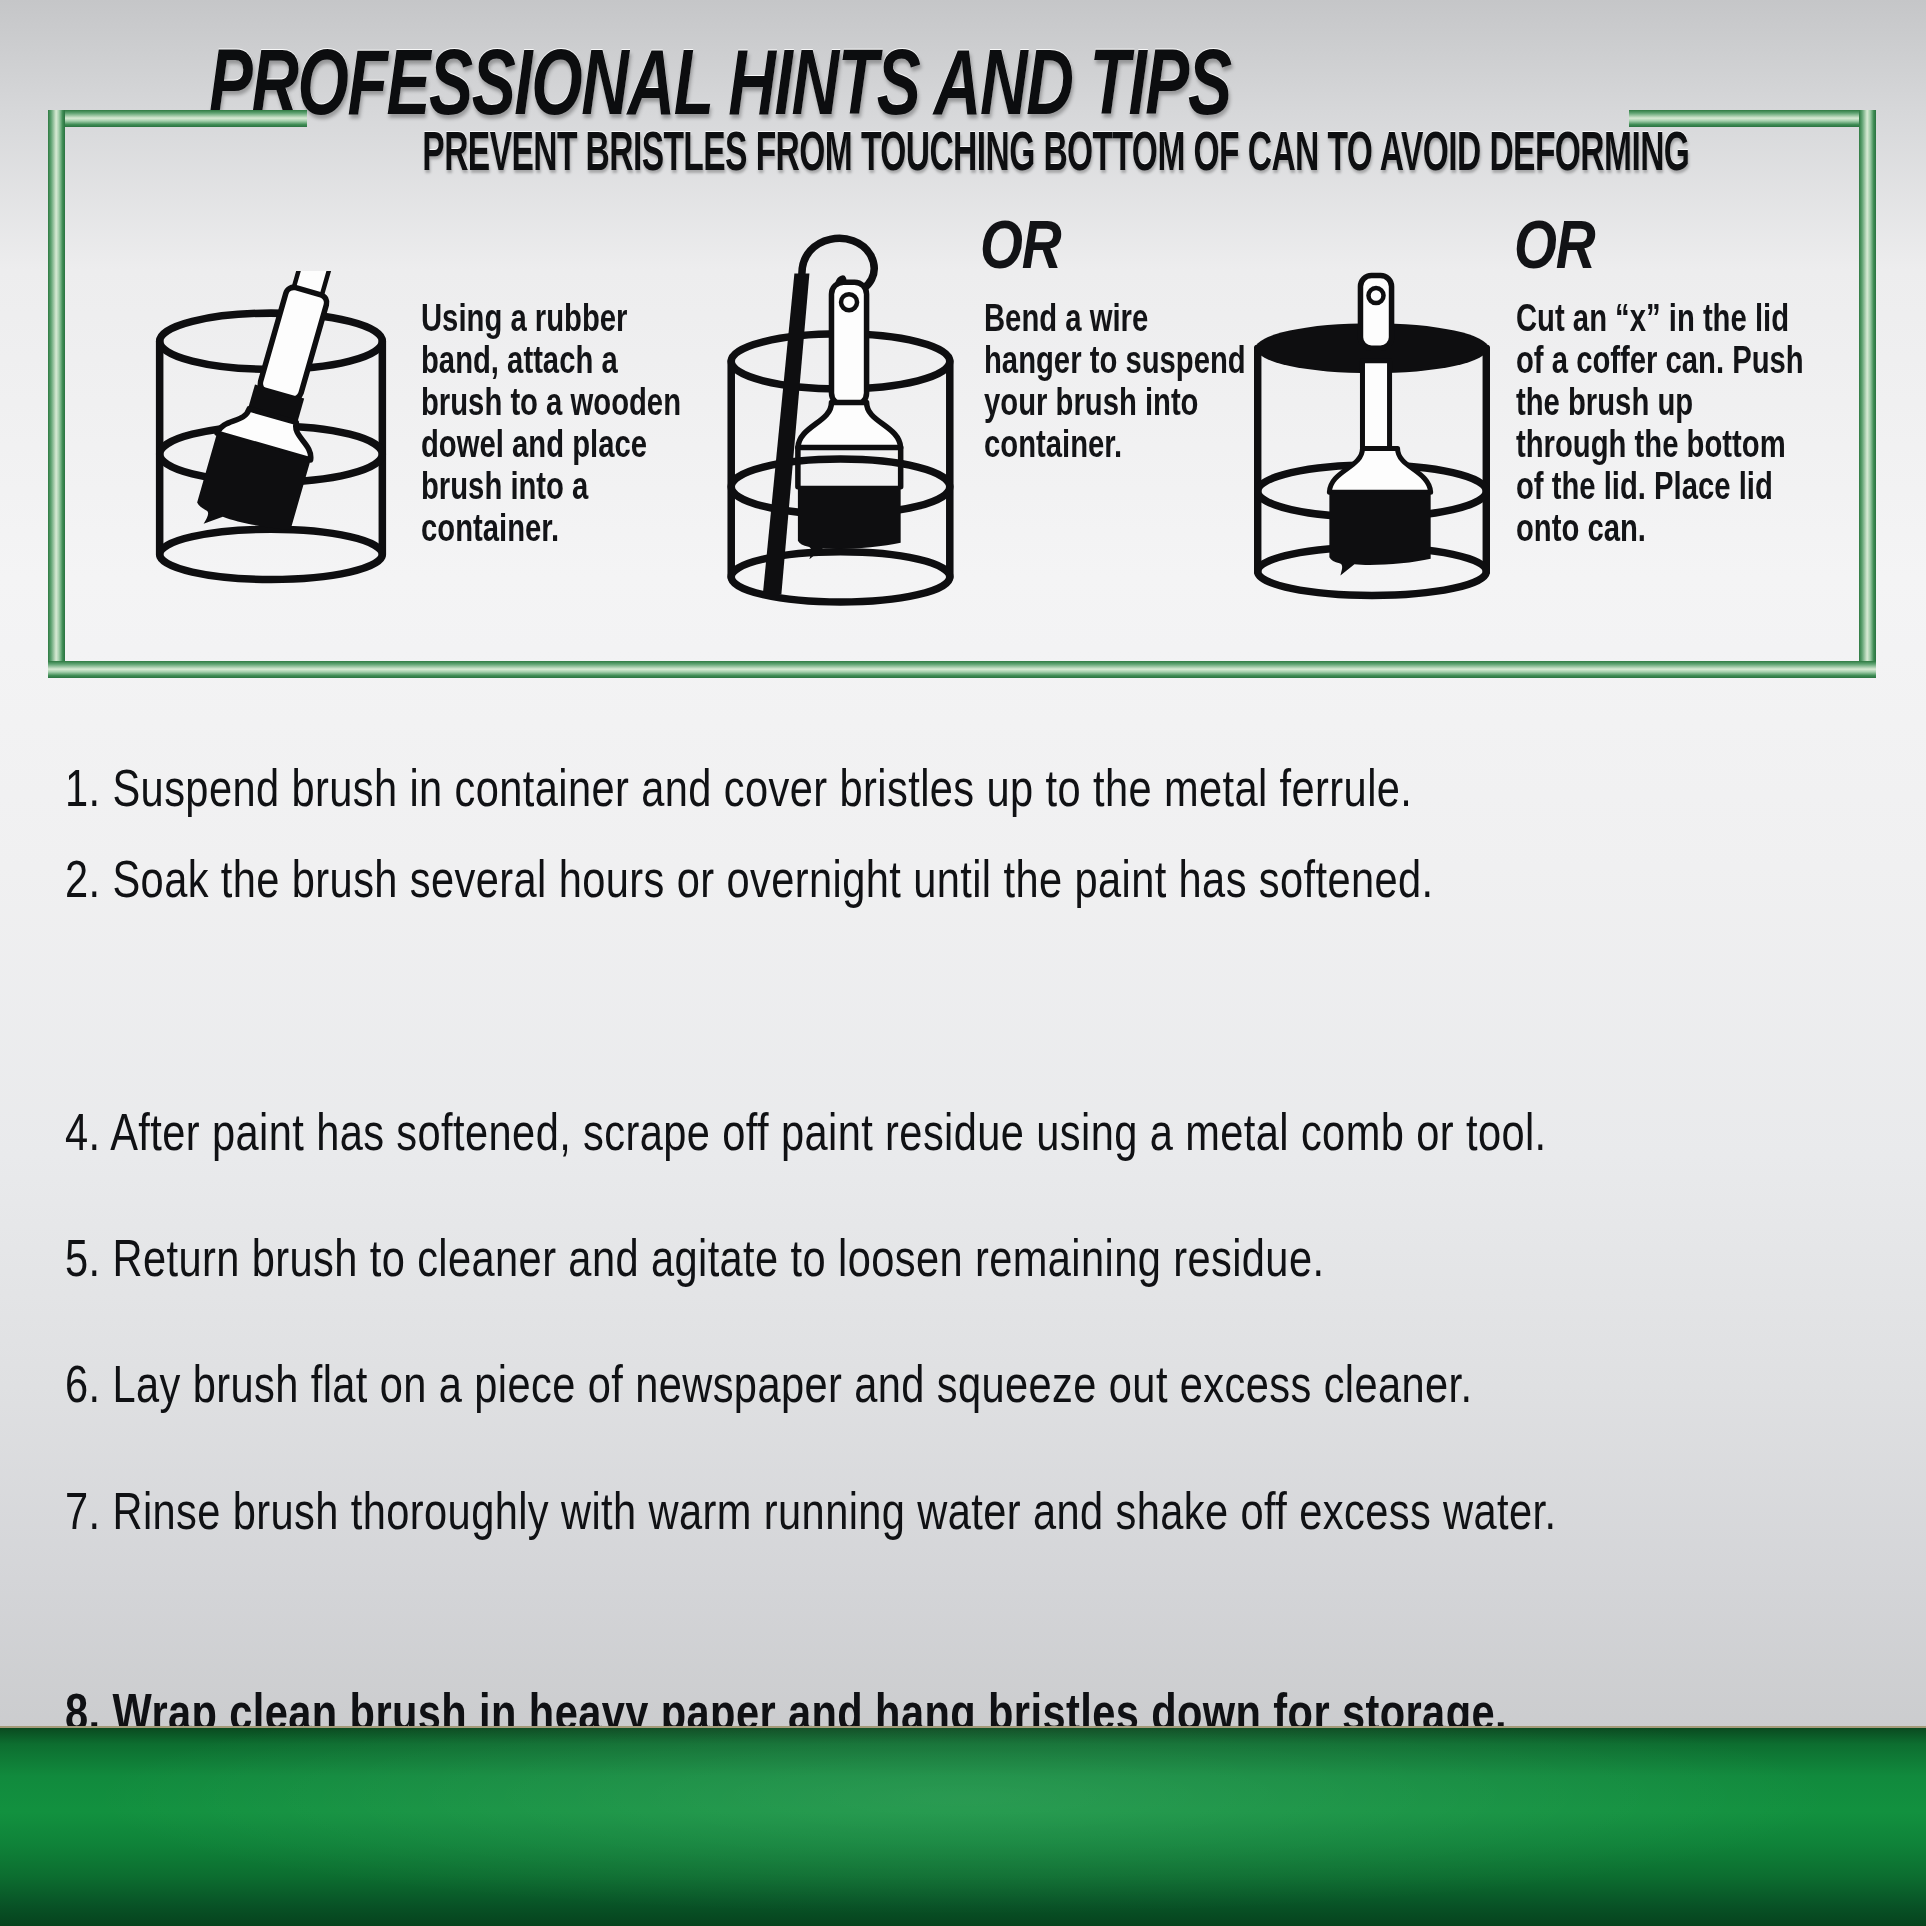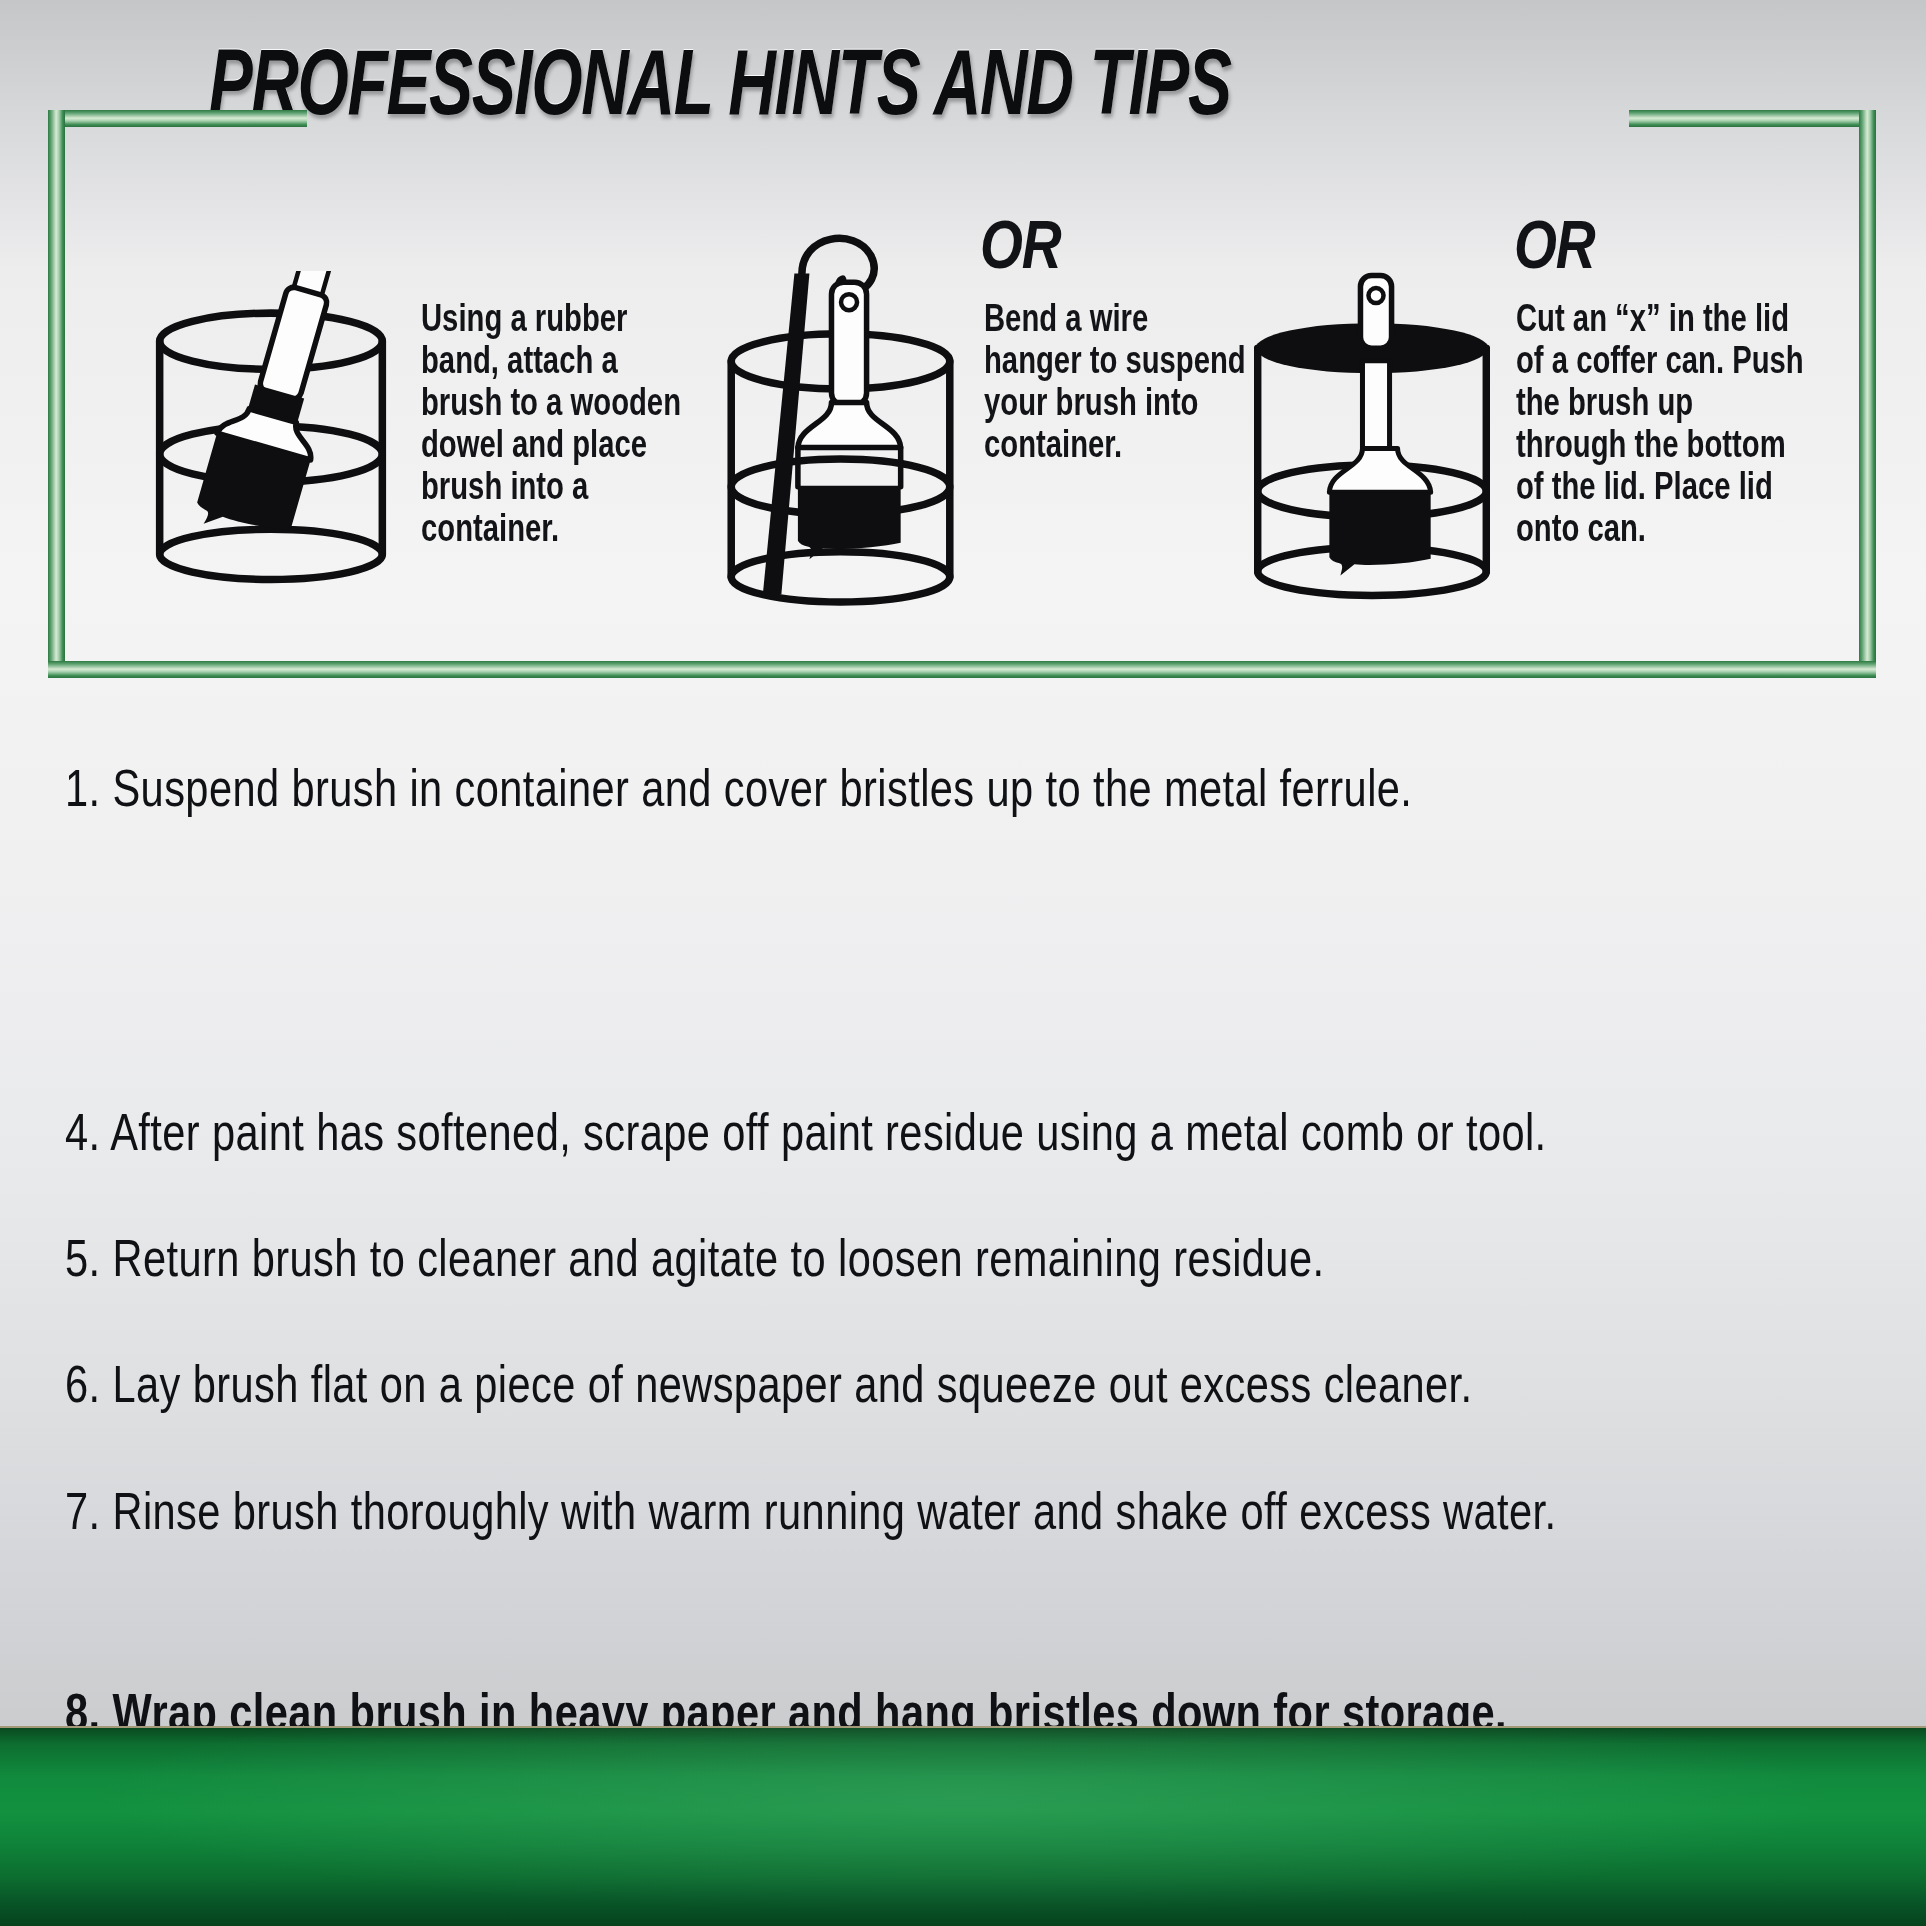--- a/index.html
+++ b/index.html
@@ -114,20 +114,23 @@
   svg .bk{fill:#0e0e10;stroke:none;}
 </style>
 </head>
 <body>
 
 <div class="canvas">
 
   <div class="title-wrap">
     <div class="title">PROFESSIONAL HINTS AND TIPS</div>
   </div>
+  <div class="subtitle-wrap">
+    <div class="subtitle">PREVENT BRISTLES FROM TOUCHING BOTTOM OF CAN TO AVOID DEFORMING</div>
+  </div>
 
   <div class="tube tube-h seg-tl"></div>
   <div class="tube tube-h seg-tr"></div>
   <div class="tube tube-v seg-l"></div>
   <div class="tube tube-v seg-r"></div>
   <div class="tube tube-h seg-b"></div>
 
   <svg class="illus il-1" viewBox="0 0 490 660">
     <ellipse class="ln" cx="245" cy="140" rx="222" ry="56"></ellipse>
     <path class="ln" d="M23,140 V565 M467,140 V565"></path>
@@ -190,20 +193,21 @@
   <div class="caption cap-3">
     <div>Cut an “x” in the lid</div>
     <div>of a coffer can. Push</div>
     <div>the brush up</div>
     <div>through the bottom</div>
     <div>of the lid. Place lid</div>
     <div>onto can.</div>
   </div>
 
   <div class="step s1"><span class="step-inner"><span>1.</span> <span>Suspend brush in container and cover bristles up to the metal ferrule.</span></span></div>
+  <div class="step s2"><span class="step-inner"><span>2.</span> <span>Soak the brush several hours or overnight until the paint has softened.</span></span></div>
   <div class="step s4"><span class="step-inner"><span>4.</span> <span>After paint has softened, scrape off paint residue using a metal comb or tool.</span></span></div>
   <div class="step s5"><span class="step-inner"><span>5.</span> <span>Return brush to cleaner and agitate to loosen remaining residue.</span></span></div>
   <div class="step s6"><span class="step-inner"><span>6.</span> <span>Lay brush flat on a piece of newspaper and squeeze out excess cleaner.</span></span></div>
   <div class="step s7"><span class="step-inner"><span>7.</span> <span>Rinse brush thoroughly with warm running water and shake off excess water.</span></span></div>
   <div class="step s8"><span class="step-inner"><span>8.</span> <span>Wrap clean brush in heavy paper and hang bristles down for storage.</span></span></div>
 
   <div class="footer-bar"></div>
 
 </div>
 

